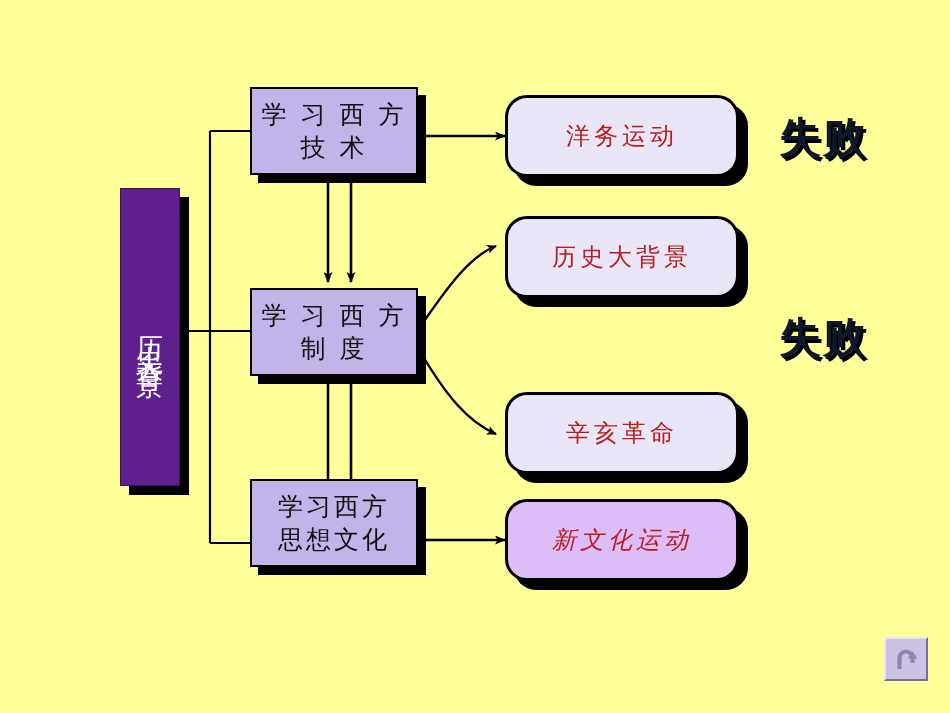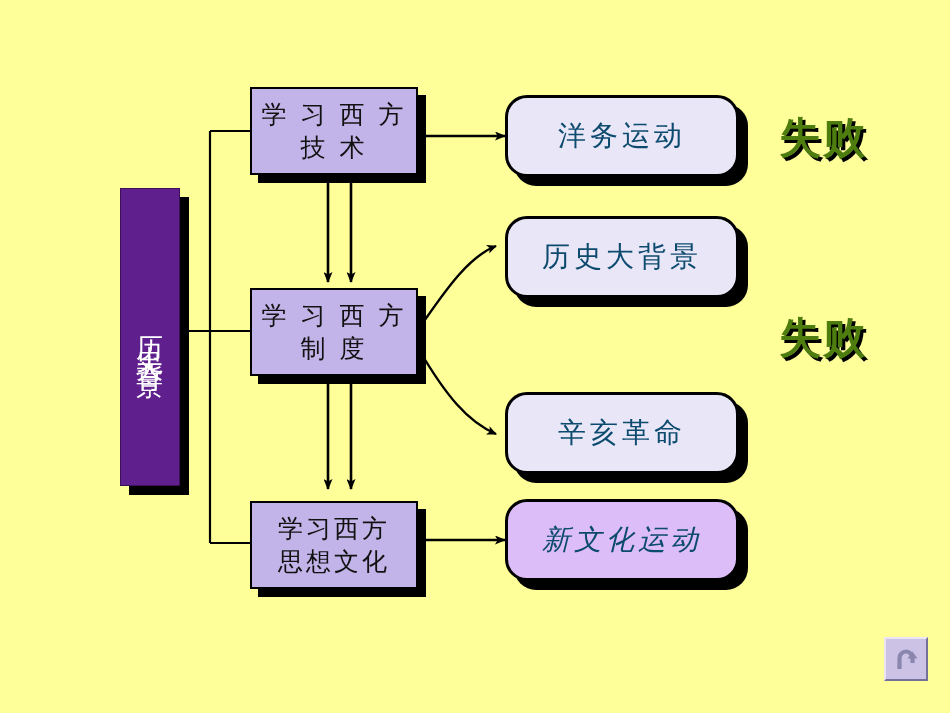--- a/index.html
+++ b/index.html
@@ -83,31 +83,31 @@
     display: flex;
     align-items: center;
     justify-content: center;
     text-align: center;
   }
   .rbox.accent {
     background: #ddbdf7;
     font-style: italic;
   }
   .rbox .rtext {
-    color: #0c4a6e;
-    font-size: 28px;
+    color: #b91c1c;
+    font-size: 24px;
     letter-spacing: 4px;
     font-family: "DejaVu Serif", "Liberation Serif", serif;
     text-align: center;
   }
 
   
   .fail {
     position: absolute;
-    color: #4d7c0f;
+    color: #0f172a;
     font-size: 42px;
     font-weight: bold;
     letter-spacing: 2px;
     font-family: "DejaVu Sans", "Liberation Sans", sans-serif;
     text-shadow: 3px 3px 0 #000000;
     white-space: nowrap;
   }
 
   
   .retbtn {
@@ -181,21 +181,21 @@
     </span>
   </div>
 
   <div class="mbox" style="left:250px; top:288px; width:168px; height:88px;">
     <span class="mtext">
       <span>学 习 西 方</span><br>
       <span>制  度</span>
     </span>
   </div>
 
-  <div class="mbox" style="left:250px; top:501px; width:168px; height:88px;">
+  <div class="mbox" style="left:250px; top:479px; width:168px; height:88px;">
     <span class="mtext">
       <span>学习西方</span><br>
       <span>思想文化</span>
     </span>
   </div>
 
   <div class="rbox" style="left:505px; top:95px; width:234px; height:82px;">
     <span class="rtext">洋务运动</span>
   </div>
 

